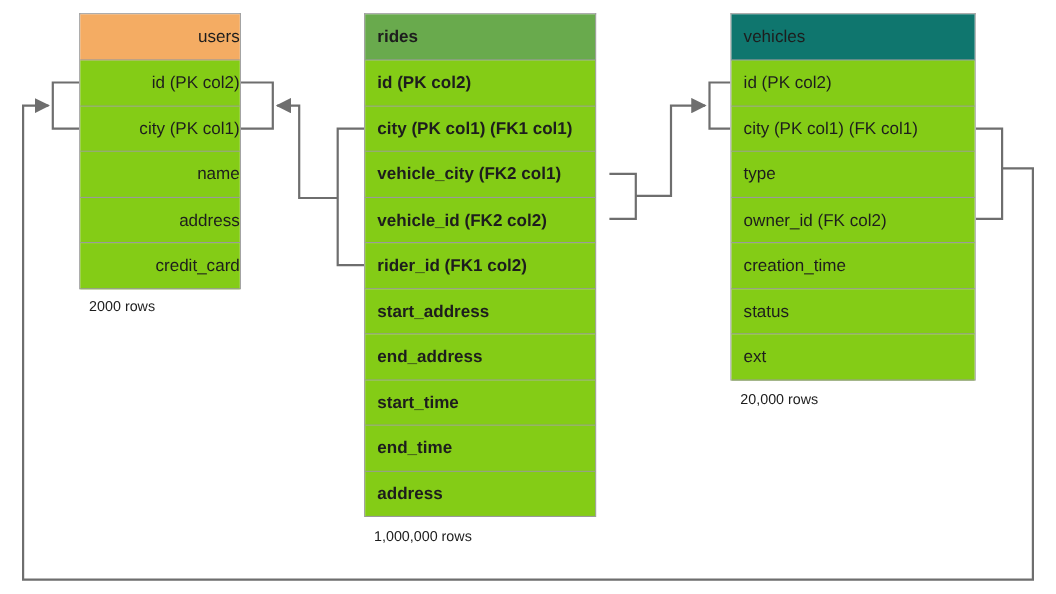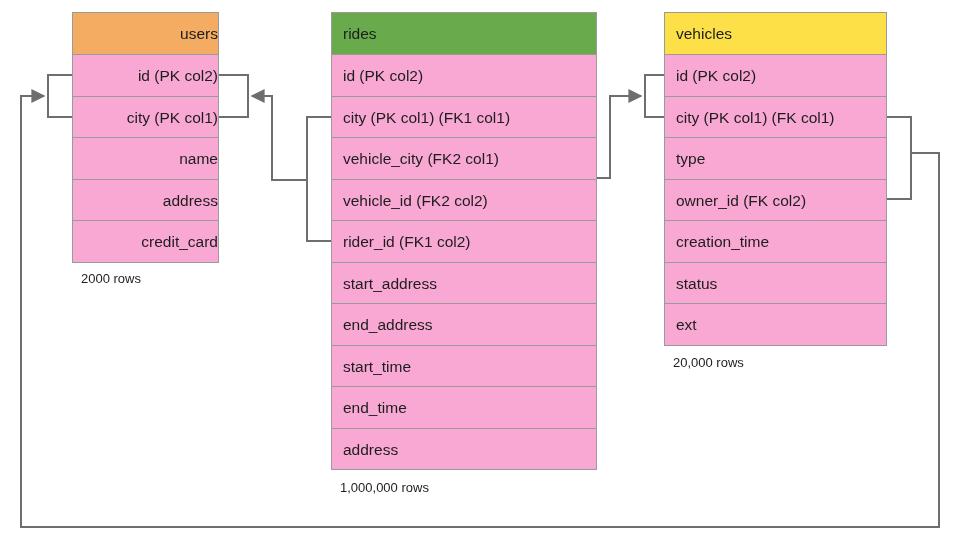--- a/index.html
+++ b/index.html
@@ -34,21 +34,21 @@
     white-space: nowrap;
     overflow: hidden;
   }
   .entity-field {
     box-sizing: border-box;
     height: 41.5px;
     line-height: 41.5px;
     padding: 0 0 0 11px;
     font-size: 15.5px;
     color: #1d1d1d;
-    background: #f9a8d4;
+    background: #84cc16;
     border-bottom: 1px solid #9a9a9a;
     white-space: nowrap;
     overflow: hidden;
   }
   .caption {
     position: absolute;
     font-size: 13px;
     color: #1d1d1d;
     white-space: nowrap;
     z-index: 5;
@@ -96,37 +96,37 @@
   <div class="entity" style="left: 72px; top: 12px; width: 147px; border-color: rgb(154, 154, 154); text-align: right;">
     <div class="entity-header" style="background: rgb(244, 172, 99); border-bottom-color: rgb(154, 154, 154);">users</div>
     <div class="entity-field" style="border-bottom-color: rgb(154, 154, 154);">id (PK col2)</div>
     <div class="entity-field" style="border-bottom-color: rgb(154, 154, 154);">city (PK col1)</div>
     <div class="entity-field" style="border-bottom-color: rgb(154, 154, 154);">name</div>
     <div class="entity-field" style="border-bottom-color: rgb(154, 154, 154);">address</div>
     <div class="entity-field" style="border-bottom-color: rgb(154, 154, 154);">credit_card</div>
   </div>
   <div class="caption" style="left:81px; top:271px;">2000 rows</div>
 
-  <div class="entity" style="left: 331px; top: 12px; width: 266px; border-color: rgb(154, 154, 154);">
+  <div class="entity" style="left: 331px; top: 12px; width: 211px; border-color: rgb(154, 154, 154); font-weight: bold;">
     <div class="entity-header" style="background: rgb(105, 170, 77); border-bottom-color: rgb(154, 154, 154);">rides</div>
     <div class="entity-field" style="border-bottom-color: rgb(154, 154, 154);">id (PK col2)</div>
     <div class="entity-field" style="border-bottom-color: rgb(154, 154, 154);">city (PK col1) (FK1 col1)</div>
     <div class="entity-field" style="border-bottom-color: rgb(154, 154, 154);">vehicle_city (FK2 col1)</div>
     <div class="entity-field" style="border-bottom-color: rgb(154, 154, 154);">vehicle_id (FK2 col2)</div>
     <div class="entity-field" style="border-bottom-color: rgb(154, 154, 154);">rider_id (FK1 col2)</div>
     <div class="entity-field" style="border-bottom-color: rgb(154, 154, 154);">start_address</div>
     <div class="entity-field" style="border-bottom-color: rgb(154, 154, 154);">end_address</div>
     <div class="entity-field" style="border-bottom-color: rgb(154, 154, 154);">start_time</div>
     <div class="entity-field" style="border-bottom-color: rgb(154, 154, 154);">end_time</div>
     <div class="entity-field" style="border-bottom-color: rgb(154, 154, 154);">address</div>
   </div>
   <div class="caption" style="left:340px; top:480px;">1,000,000 rows</div>
 
   <div class="entity" style="left: 664px; top: 12px; width: 223px; border-color: rgb(154, 154, 154);">
-    <div class="entity-header" style="background: #fde047; border-bottom-color: rgb(154, 154, 154);">vehicles</div>
+    <div class="entity-header" style="background: #0f766e; border-bottom-color: rgb(154, 154, 154);">vehicles</div>
     <div class="entity-field" style="border-bottom-color: rgb(154, 154, 154);">id (PK col2)</div>
     <div class="entity-field" style="border-bottom-color: rgb(154, 154, 154);">city (PK col1) (FK col1)</div>
     <div class="entity-field" style="border-bottom-color: rgb(154, 154, 154);">type</div>
     <div class="entity-field" style="border-bottom-color: rgb(154, 154, 154);">owner_id (FK col2)</div>
     <div class="entity-field" style="border-bottom-color: rgb(154, 154, 154);">creation_time</div>
     <div class="entity-field" style="border-bottom-color: rgb(154, 154, 154);">status</div>
     <div class="entity-field" style="border-bottom-color: rgb(154, 154, 154);">ext</div>
   </div>
   <div class="caption" style="left:673px; top:355px;">20,000 rows</div>
 

